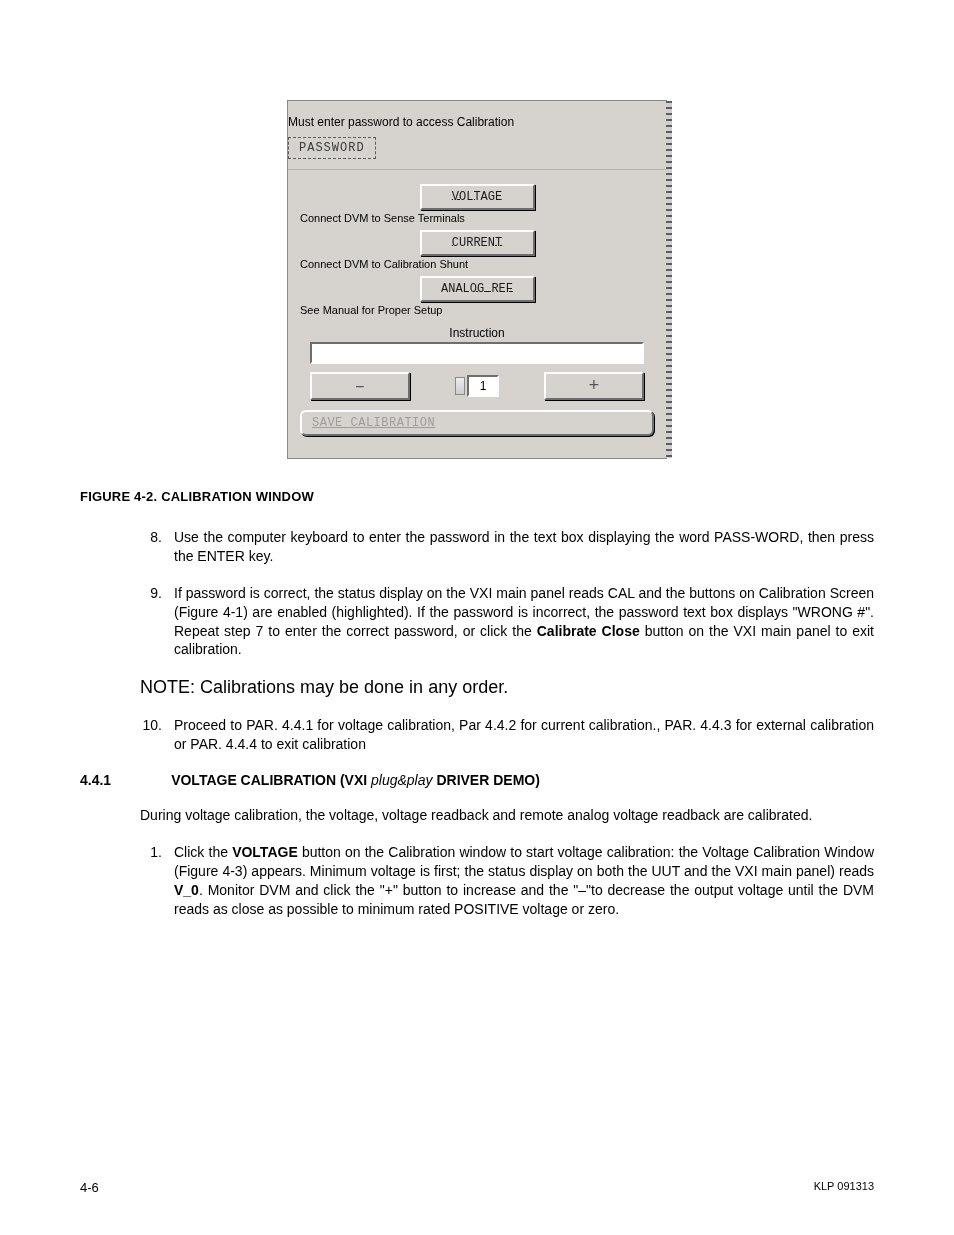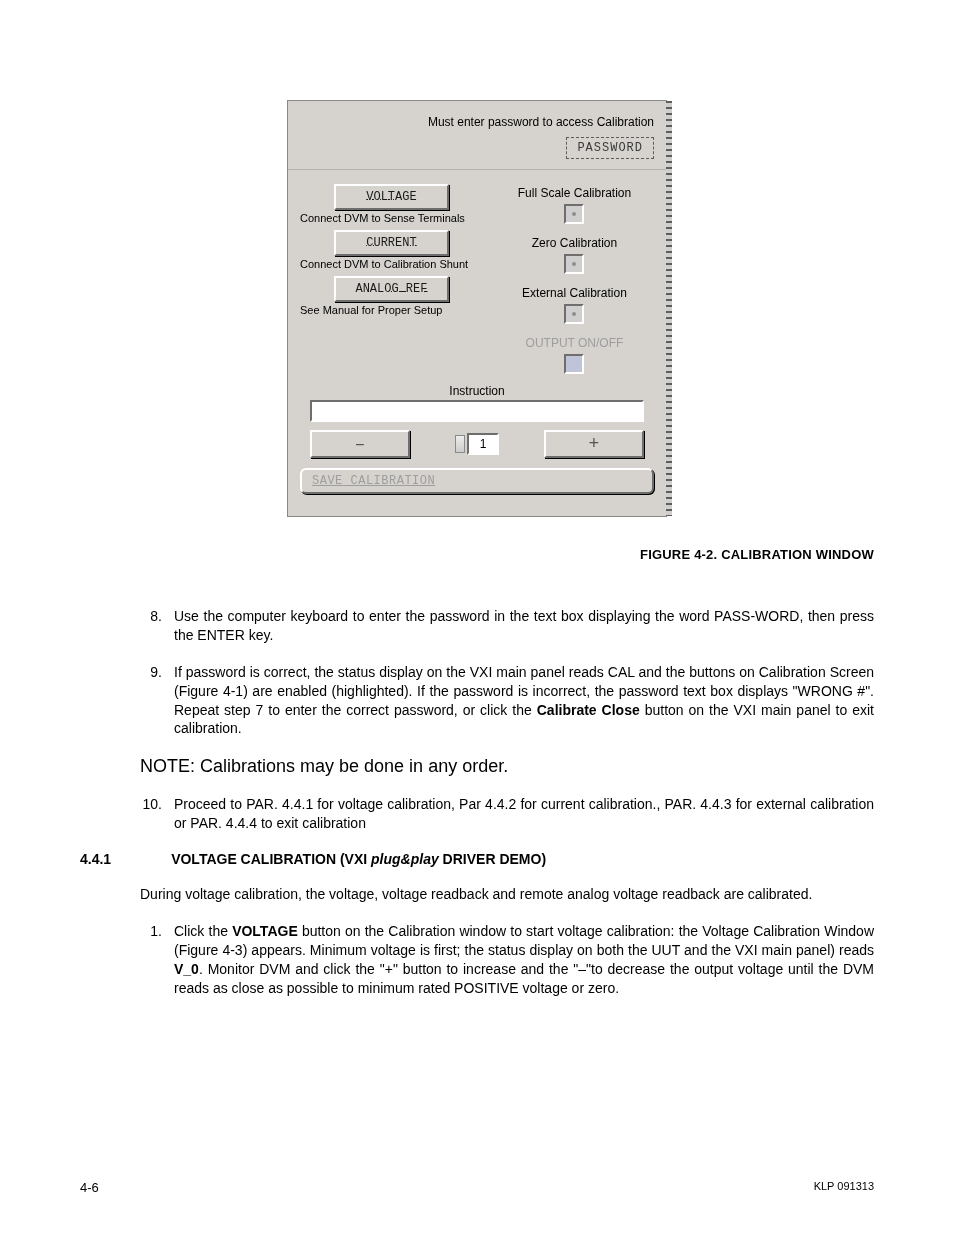--- a/index.html
+++ b/index.html
@@ -25,21 +25,21 @@
   }
   .cal-window {
     width: 380px;
     background: #d6d3ce;
     border: 1px solid #888;
     position: relative;
     padding: 0;
   }
   .cal-top {
     padding: 14px 12px 10px 0;
-    text-align: right;
+    text-align: left;
   }
   .cal-top .prompt {
     font-size: 12px;
     color: #000;
     margin-bottom: 8px;
   }
   .pw-btn {
     display: inline-block;
     border: 1px dashed #5b5b5b;
     background: #d6d3ce;
@@ -195,24 +195,24 @@
     position: absolute;
     top: 0; right: -6px;
     width: 6px; height: 100%;
     background: repeating-linear-gradient(
       to bottom, #5d5d5d 0, #5d5d5d 2px, #cfcfcf 2px, #cfcfcf 6px
     );
   }
 
   
   .caption {
-    text-align: right;
+    text-align: left;
     font-size: 13px;
     font-weight: bold;
-    margin: 20px 0 45px 0;
+    margin: 20px 0 24px 0;
     letter-spacing: 0.2px;
   }
   .olist {
     font-size: 14px;
     line-height: 1.35;
     margin: 0 0 0 60px;
     padding: 0;
     list-style: none;
   }
   .olist li {
@@ -247,21 +247,21 @@
   .footer {
     position: absolute;
     bottom: 40px;
     left: 80px;
     right: 80px;
     display: flex;
     justify-content: space-between;
     font-size: 13px;
   }
   .footer .r { font-size: 11px; }
-  em.ital { font-style: italic; font-weight: bold; }
+  em.ital { font-style: italic; font-weight: normal; }
 </style>
 </head>
 <body>
 
 <div class="page">
 
   <div class="cal-window-wrap">
     <div class="cal-window">
       <div class="rstrip"></div>
 
@@ -274,33 +274,20 @@
         <div class="cal-cols">
           <div class="col-left">
             <div class="gbtn">VOLTAGE</div>
             <div class="hint">Connect DVM to Sense Terminals</div>
 
             <div class="gbtn">CURRENT</div>
             <div class="hint">Connect DVM to Calibration Shunt</div>
 
             <div class="gbtn">ANALOG REF</div>
             <div class="hint">See Manual for Proper Setup</div>
-          </div>
-          <div class="col-right">
-            <div class="rlabel">Full Scale Calibration</div>
-            <span class="led"></span>
-
-            <div class="rlabel">Zero Calibration</div>
-            <span class="led"></span>
-
-            <div class="rlabel">External Calibration</div>
-            <span class="led"></span>
-
-            <div class="rlabel disabled">OUTPUT ON/OFF</div>
-            <span class="led on"></span>
           </div>
         </div>
 
         <div class="instr-label">Instruction</div>
         <div class="instr-box"></div>
 
         <div class="pm-row">
           <div class="sqbtn">–</div>
           <div class="numwrap">
             <div class="handle"></div>

